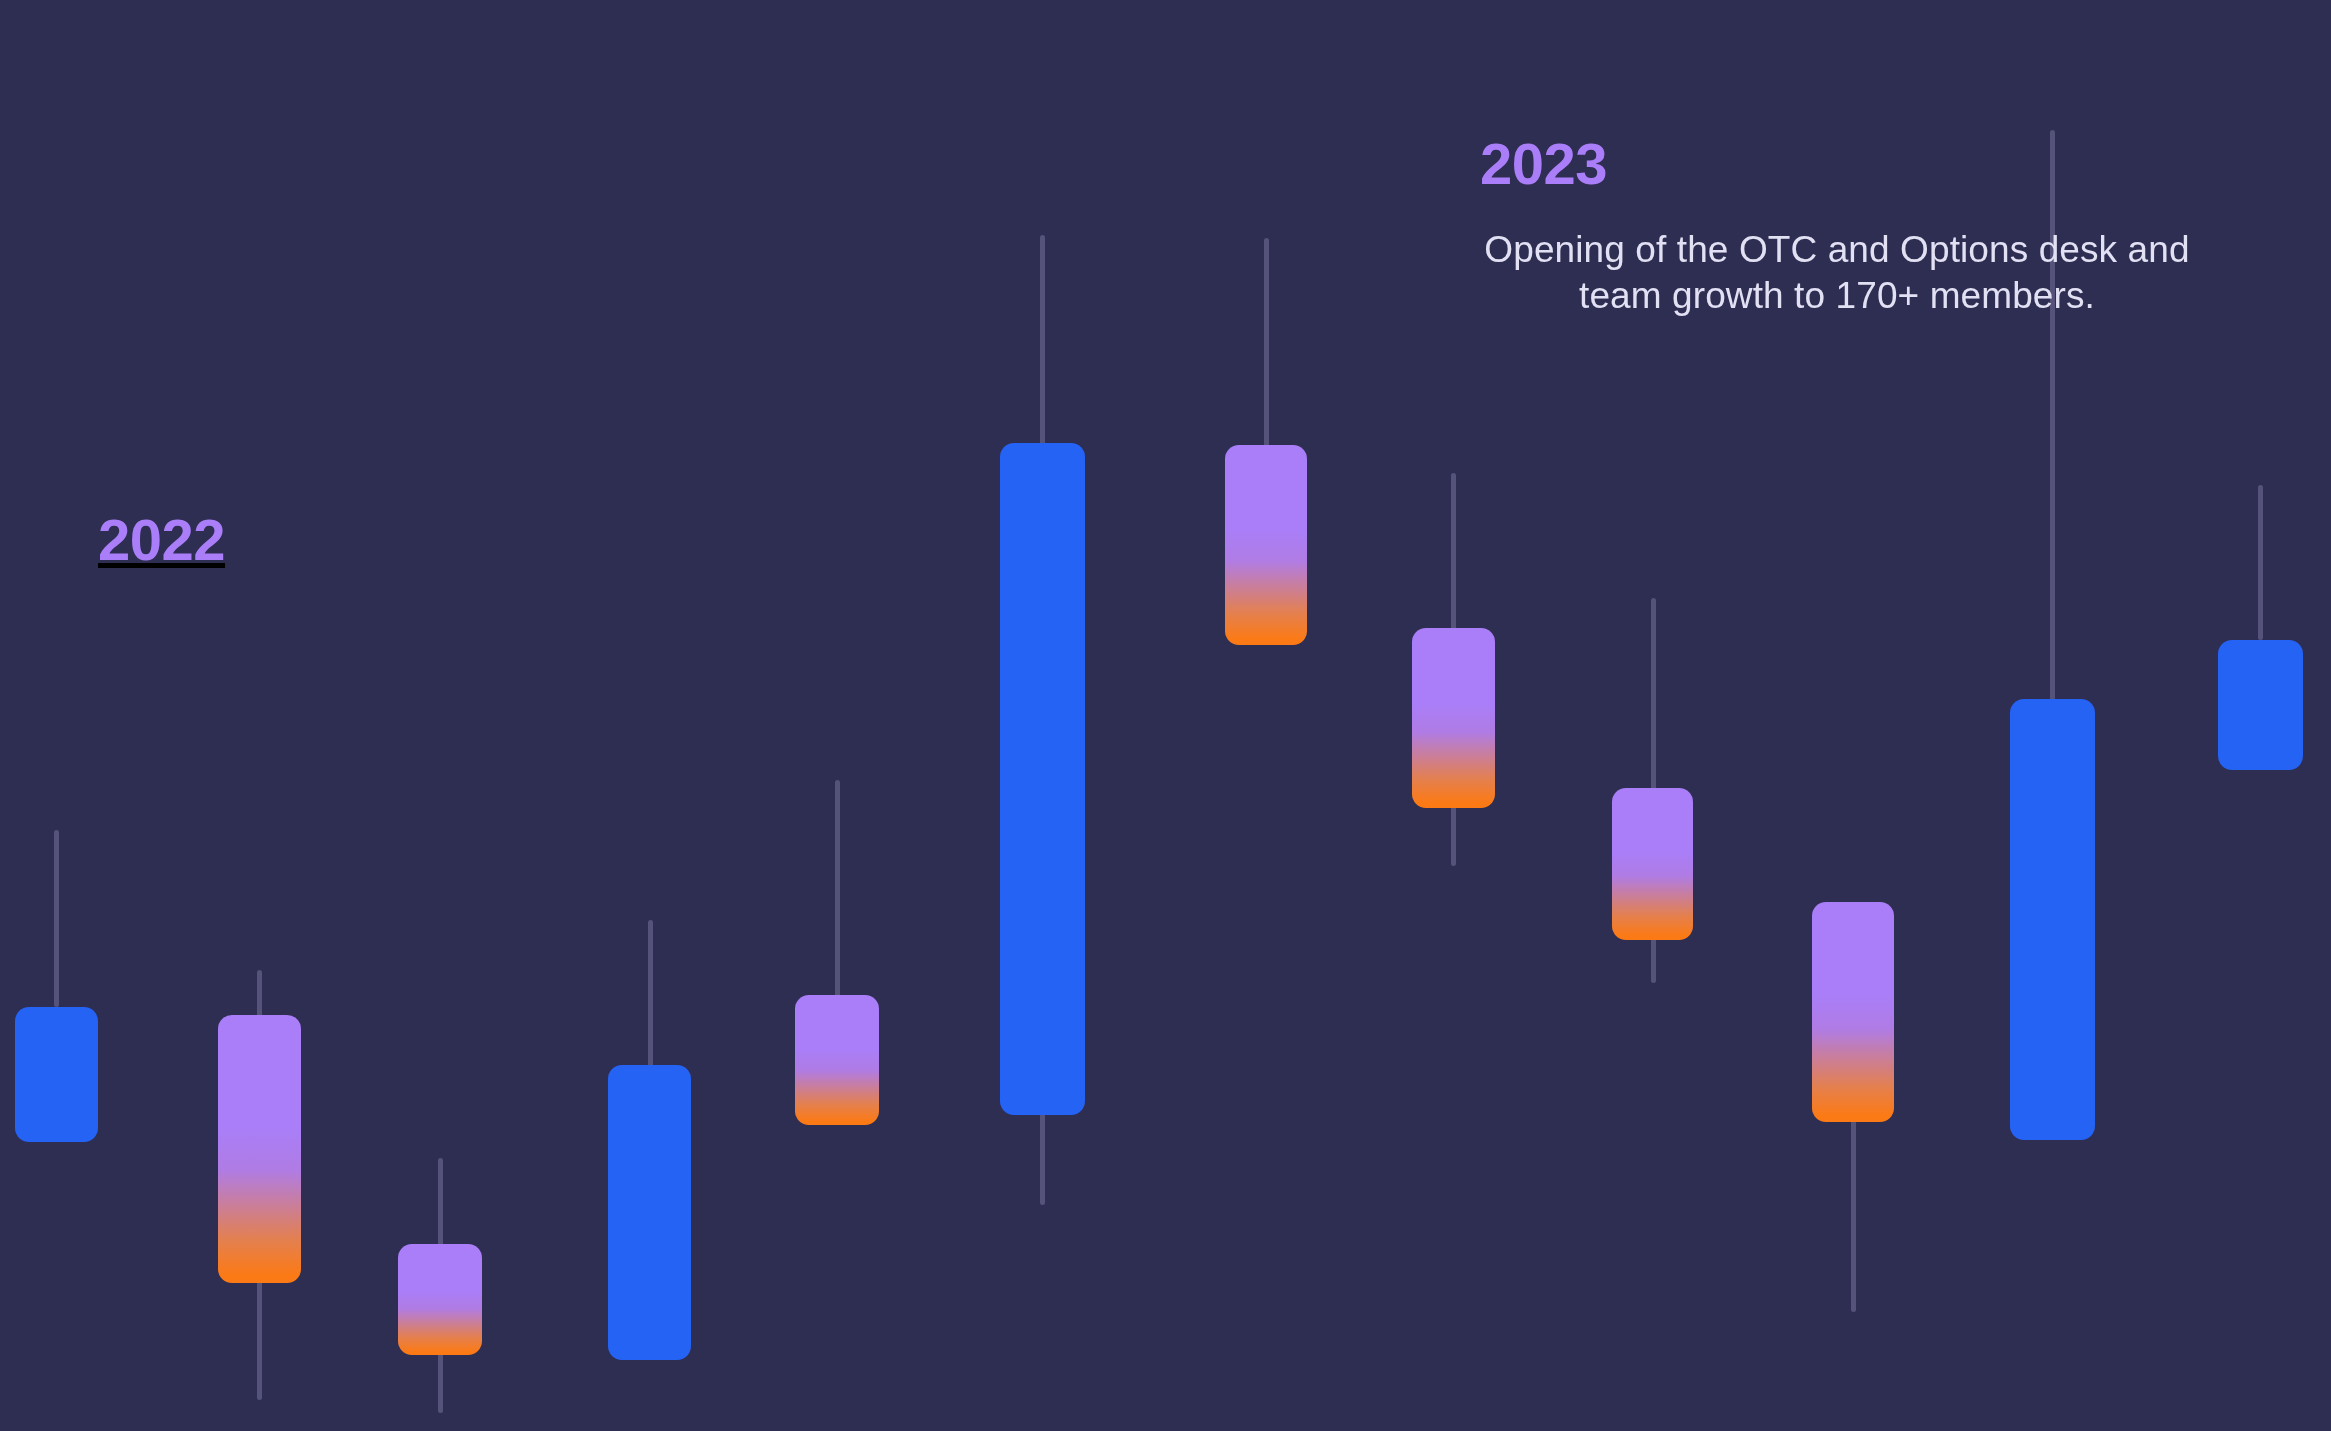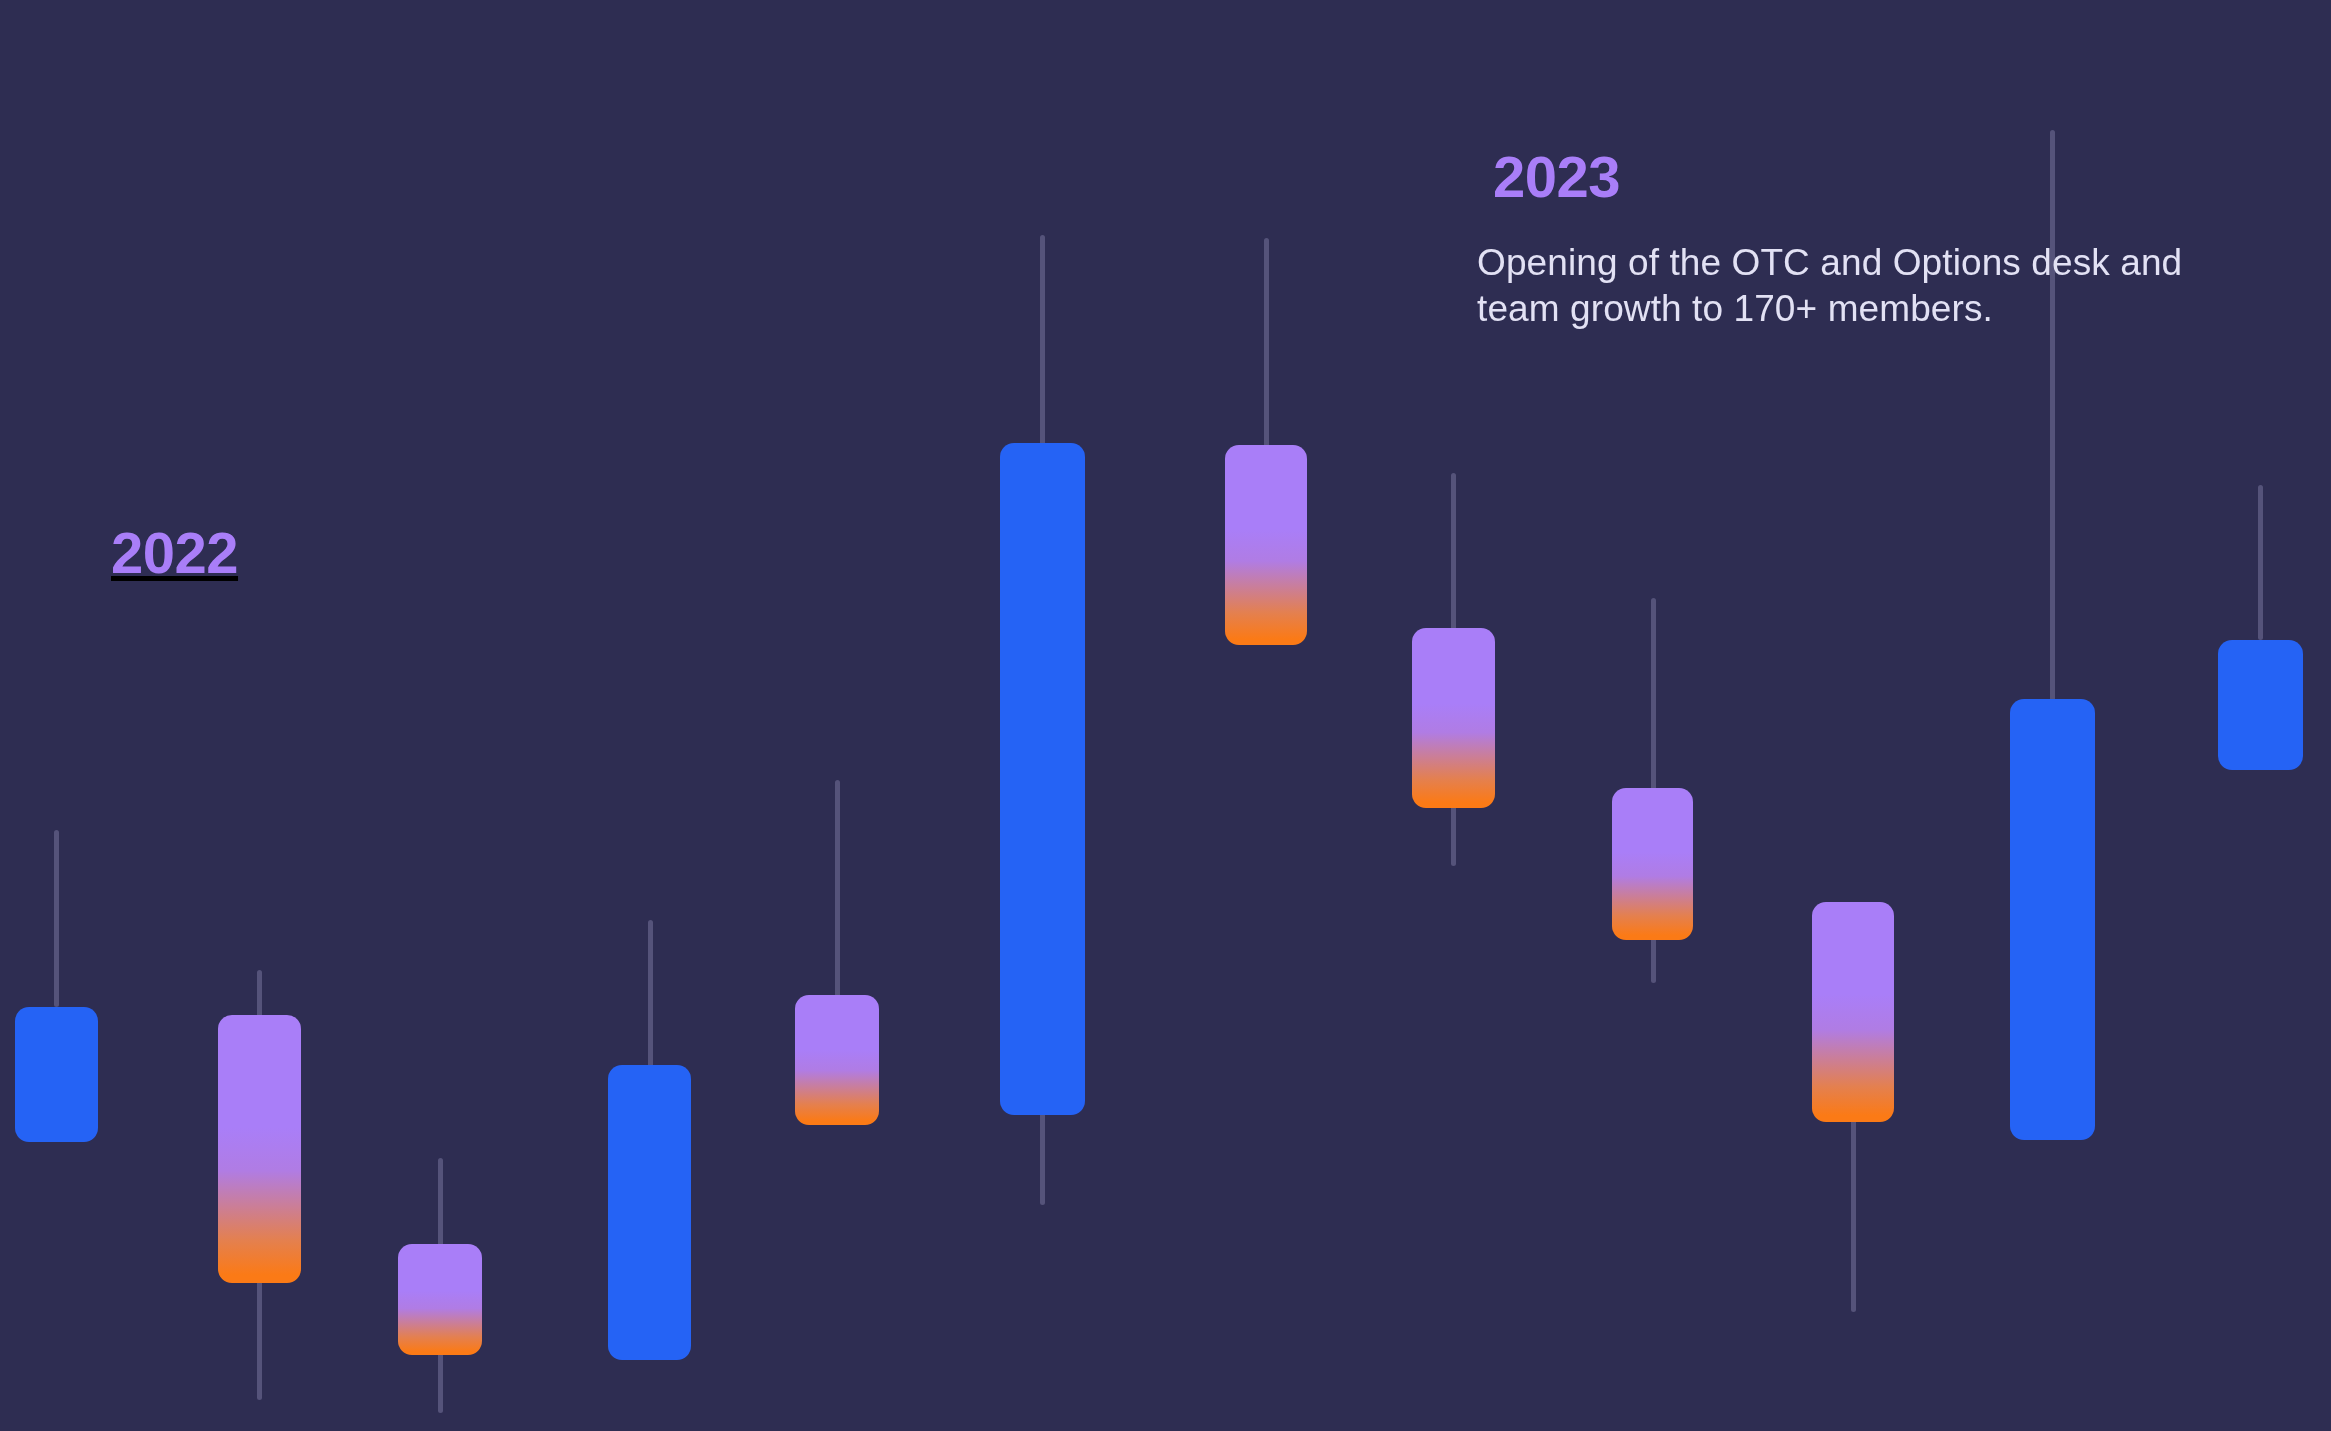--- a/index.html
+++ b/index.html
@@ -46,34 +46,35 @@
   
   #annotation-layer {
     position: absolute;
     inset: 0;
     z-index: 3;
   }
   .milestone {
     position: absolute;
   }
   .milestone-year {
-    margin: 16px;
+    margin: 3px;
     font-size: 58px;
     font-weight: 700;
     line-height: 1.0;
     letter-spacing: -0.5px;
     color: #a97ef8;
   }
   .milestone-text {
     margin: 34px 0 0 0;
     font-size: 37px;
     font-weight: 400;
     line-height: 1.24;
     letter-spacing: 0.1px;
     color: #e2e1f4;
+    text-align: center;
   }
   #milestone-2022 {
     left: 95px;
     top: 508px;
     width: 760px;
     text-decoration: underline;
   }
   #milestone-2023 {
     left: 1477px;
     top: 132px;

